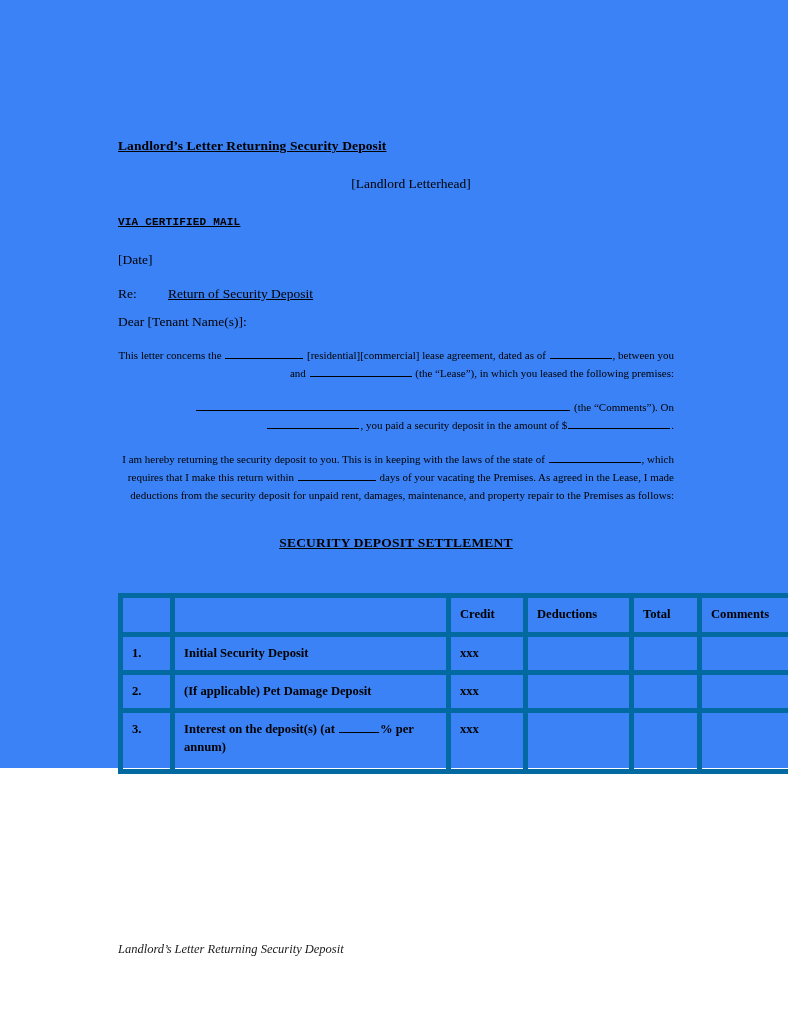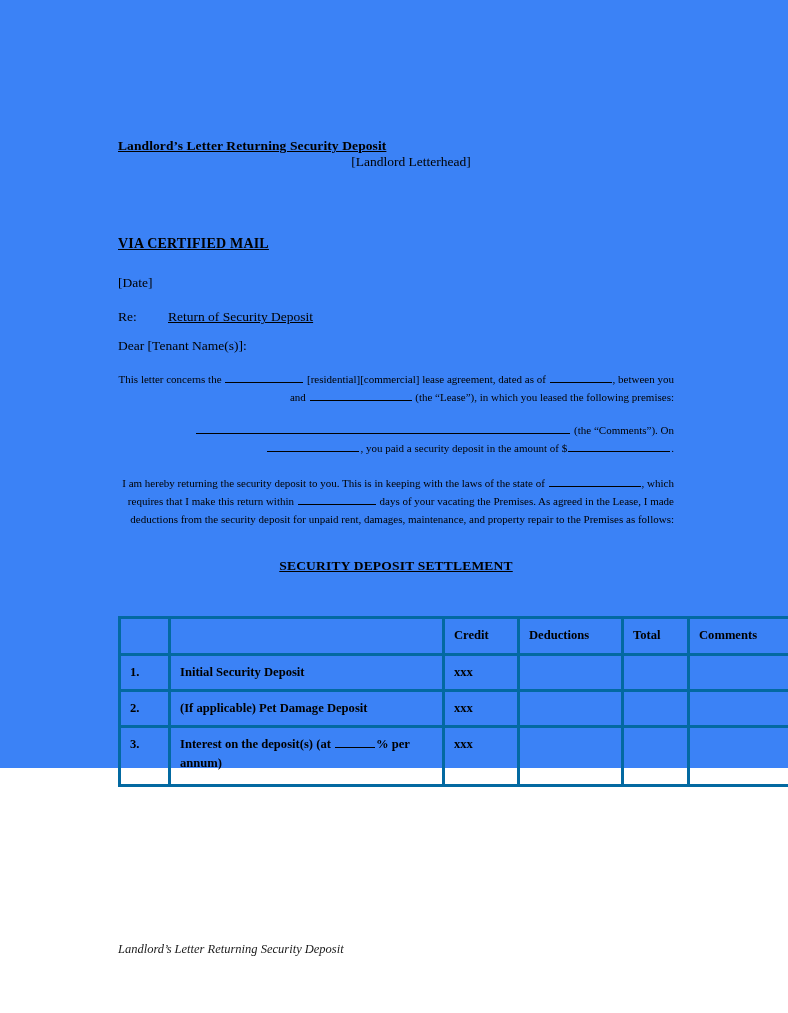--- a/index.html
+++ b/index.html
@@ -37,31 +37,33 @@
     font-weight: bold;
     text-decoration: underline;
     letter-spacing: 0.1px;
     margin: 0;
     line-height: 1.2;
   }
 
   .letterhead {
     text-align: center;
     font-size: 13.5px;
+    margin-top: 22px;
     margin-left: 30px;
     line-height: 1.2;
   }
 
   .via-certified {
-    font-size: 14px;
-    font-weight: bold;
-    text-decoration: underline;
-    margin-top: 66px;
+    font-size: 11px;
+    font-weight: bold;
+    text-decoration: underline;
+    margin-top: 24px;
     letter-spacing: 0.2px;
     line-height: 1.2;
+    font-family: Liberation Mono, monospace;
   }
 
   .date-line {
     font-size: 13.5px;
     margin-top: 22px;
     line-height: 1.2;
   }
 
   .address-block {
     margin-top: 22px;
@@ -123,21 +125,21 @@
     letter-spacing: 0.2px;
   }
 
   .settlement-table {
     margin-top: 42px;
     border-collapse: collapse;
     width: 556px;
     table-layout: fixed;
   }
   .settlement-table td, .settlement-table th {
-    border: 3px solid #0369a1;
+    border: 5px solid #0369a1;
     padding: 7px 7px 7px 9px;
     font-size: 12.6px;
     font-weight: bold;
     vertical-align: top;
     text-align: left;
     line-height: 1.5;
   }
   .col-num    { width: 31px; text-align: left; }
   .col-desc   { width: 255px; }
   .col-credit { width: 56px; }

